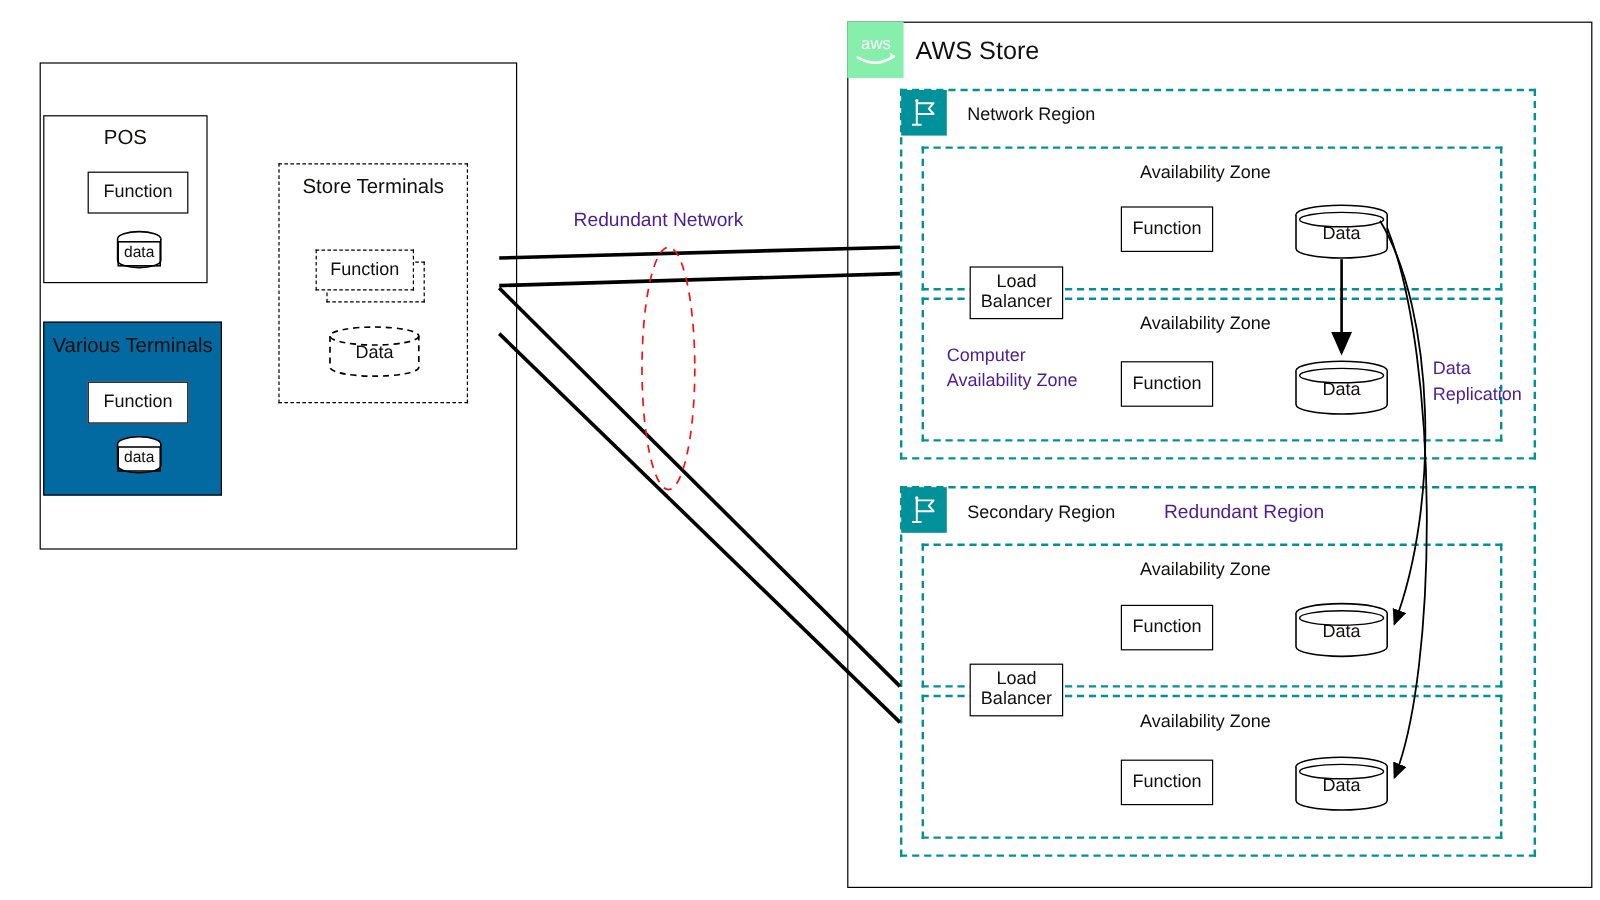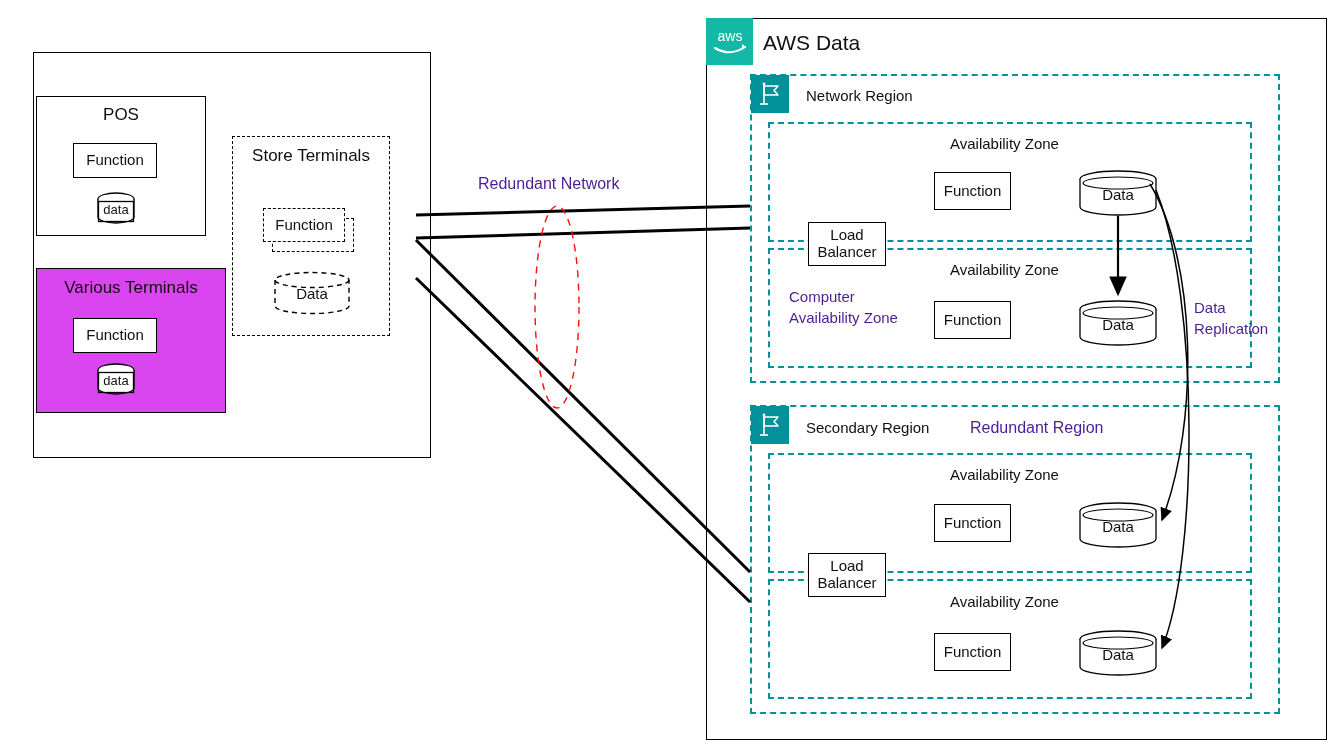--- a/index.html
+++ b/index.html
@@ -67,21 +67,21 @@
   .cyl svg { display: block; overflow: visible; }
   .cyl .cyl-text {
     position: absolute; left: 0; width: 100%;
     text-align: center;
     font-size: 15px; color: #12100e;
   }
   .cyl.small .cyl-text { font-size: 13px; }
 
   
   .aws-tile {
-    background: #14b8a6;
+    background: #86efac;
     display: flex;
     align-items: center;
     justify-content: center;
   }
   
   .region-tile {
     background: #00919b;
     display: flex;
     align-items: center;
     justify-content: center;
@@ -95,34 +95,34 @@
   }
 </style>
 </head>
 <body>
 
 <div id="canvas">
 
   <div class="abs solid-box" style="left:33px; top:52px; width:398px; height:406px;"></div>
 
 
-  <div class="abs solid-box" style="left:36px; top:96px; width:170px; height:140px; background:#fff;">
+  <div class="abs solid-box" style="left:36px; top:96px; width:137px; height:140px; background:#fff;">
     <span class="lbl center title-md" style="top:8px;">POS</span>
   </div>
   <div class="abs fnbox" style="left:73px; top:143px; width:84px; height:35px;">Function</div>
   <div class="cyl small" style="left:96px; top:192px; width:40px; height:32px;">
     <svg width="40" height="32" viewBox="0 0 40 32">
       <ellipse cx="20" cy="7" rx="18" ry="6" fill="#fff" stroke="#000" stroke-width="1.3"></ellipse>
       <path d="M2 7 V25 A18 6 0 0 0 38 25 V7" fill="#fff" stroke="#000" stroke-width="1.3"></path>
       <rect x="2.5" y="9.5" width="35" height="20" fill="none" stroke="#000" stroke-width="1.3"></rect>
     </svg>
     <span class="cyl-text" style="top:10px;">data</span>
   </div>
 
-  <div class="abs solid-box" style="left:36px; top:268px; width:190px; height:145px; background:#d946ef;">
+  <div class="abs solid-box" style="left:36px; top:268px; width:149px; height:145px; background:#0369a1;">
     <span class="lbl center title-md" style="top:9px;">Various Terminals</span>
   </div>
   <div class="abs fnbox" style="left:73px; top:318px; width:84px; height:35px;">Function</div>
   <div class="cyl small" style="left:96px; top:363px; width:40px; height:32px;">
     <svg width="40" height="32" viewBox="0 0 40 32">
       <ellipse cx="20" cy="7" rx="18" ry="6" fill="#fff" stroke="#000" stroke-width="1.3"></ellipse>
       <path d="M2 7 V25 A18 6 0 0 0 38 25 V7" fill="#fff" stroke="#000" stroke-width="1.3"></path>
       <rect x="2.5" y="9.5" width="35" height="20" fill="none" stroke="#000" stroke-width="1.3"></rect>
     </svg>
     <span class="cyl-text" style="top:10px;">data</span>
@@ -144,21 +144,21 @@
   </div>
 
   <div class="abs solid-box" style="left:706px; top:18px; width:621px; height:722px; background:#fff;"></div>
   <div class="abs aws-tile" style="left:706px; top:18px; width:47px; height:47px;">
     <svg width="40" height="34" viewBox="0 0 40 34">
       <text x="20" y="16" text-anchor="middle" fill="#ffffff" font-family="Liberation Sans, sans-serif" font-size="14" font-weight="400">aws</text>
       <path d="M5 23 Q20 32 35 22" fill="none" stroke="#ffffff" stroke-width="2.1" stroke-linecap="round"></path>
       <path d="M32 19 L36 22 L32 25 Z" fill="#ffffff"></path>
     </svg>
   </div>
-  <span class="lbl" style="left:763px; top:31px; font-size:21px;">AWS Data</span>
+  <span class="lbl" style="left:763px; top:31px; font-size:21px;">AWS Store</span>
 
   <div class="abs teal-dashed" style="left:750px; top:74px; width:530px; height:309px;"></div>
   <div class="abs region-tile" style="left:751px; top:75px; width:38px; height:38px;">
     <svg width="24" height="26" viewBox="0 0 24 26">
       <line x1="6" y1="3" x2="6" y2="23" stroke="#fff" stroke-width="1.6"></line>
       <line x1="2" y1="23" x2="10" y2="23" stroke="#fff" stroke-width="1.6"></line>
       <circle cx="6" cy="3" r="1.4" fill="#fff"></circle>
       <path d="M6 5 H20 L16 9.5 L20 14 H6 Z" fill="none" stroke="#fff" stroke-width="1.6" stroke-linejoin="round"></path>
     </svg>
   </div>

